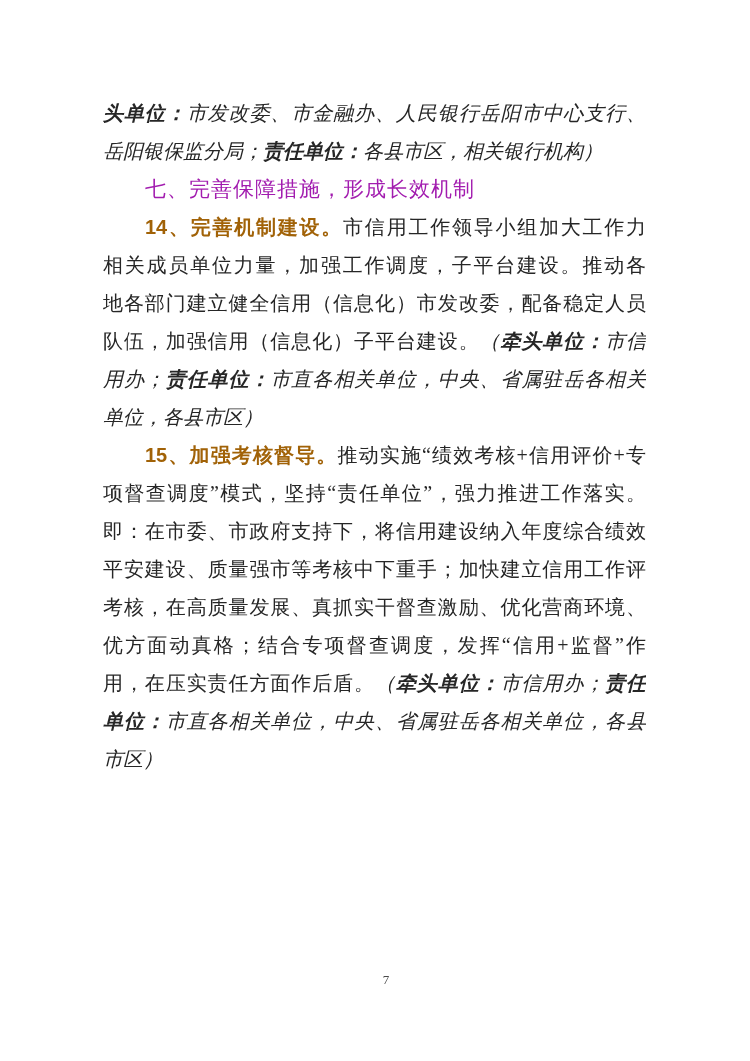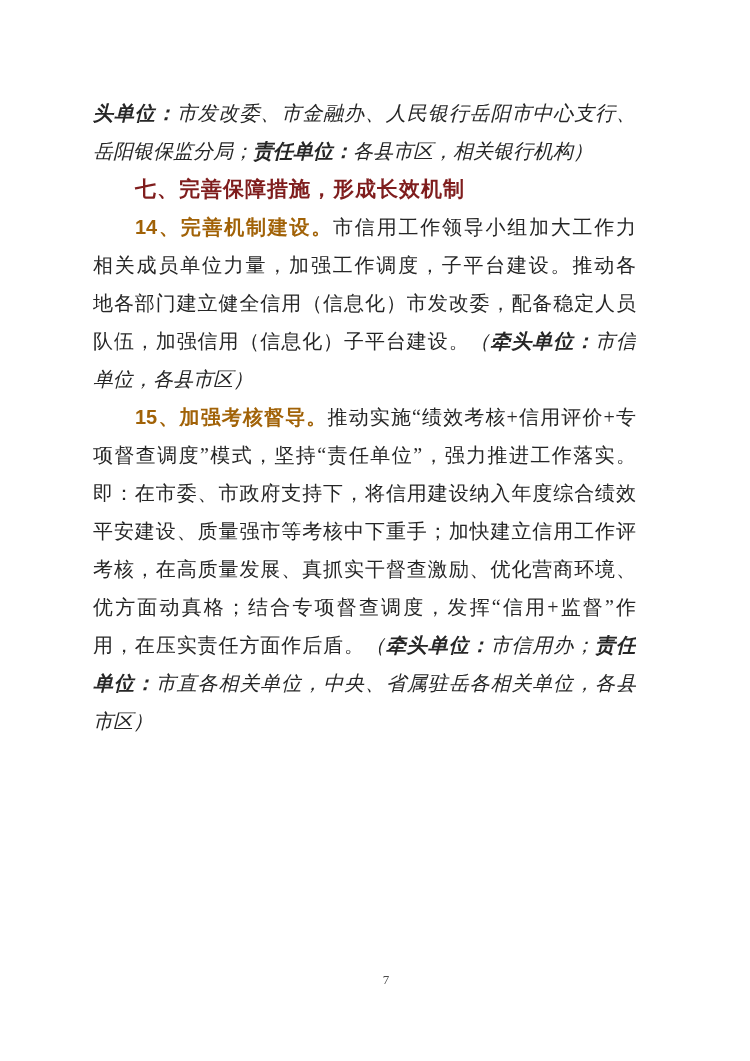--- a/index.html
+++ b/index.html
@@ -11,21 +11,21 @@
     position: relative;
     width: 750px;
     height: 1061px;
     background: #ffffff;
     overflow: hidden;
     font-family: "Liberation Serif", "DejaVu Serif", serif;
     color: #262626;
   }
   .content {
     position: absolute;
-    left: 93px;
+    left: 103px;
     top: 94px;
     width: 543px;
   }
   .line {
     height: 38px;
     line-height: 38px;
     font-size: 20px;
     text-align: left;
     overflow: hidden;
     white-space: nowrap;
@@ -56,24 +56,24 @@
   }
   
   .seg-lead {
     font-family: "Liberation Sans", "DejaVu Sans", sans-serif;
     font-weight: bold;
     color: #a16207;
   }
   
   .seg-heading {
     font-family: "Liberation Sans", "DejaVu Sans", sans-serif;
-    font-weight: bold;
+    font-weight: normal;
     font-size: 21px;
     letter-spacing: 1px;
-    color: #7f1d1d;
+    color: #a21caf;
     text-align: center;
   }
   .page-number {
     position: absolute;
     top: 972px;
     left: 386px;
     transform: translateX(-50%);
     font-size: 13px;
     color: #4a4a4a;
     font-family: "Liberation Serif", "DejaVu Serif", serif;
@@ -85,20 +85,21 @@
 <div class="page">
   <div class="content">
     <div>
         <div class="line justify"><span class="seg-kai-bold">头单位：</span><span class="seg-kai">市发改委、市金融办、人民银行岳阳市中心支行、</span></div>
         <div class="line"><span class="seg-kai">岳阳银保监分局；</span><span class="seg-kai-bold">责任单位：</span><span class="seg-kai">各县市区，相关银行机构）</span></div>
         <div class="line indent"><span class="seg-heading">七、完善保障措施，形成长效机制</span></div>
         <div class="line justify indent"><span class="seg-lead">14、完善机制建设。</span><span class="seg-body">市信用工作领导小组加大工作力度，</span></div>
         <div class="line justify"><span class="seg-body">相关成员单位力量，加强工作调度，子平台建设。推动各</span></div>
         <div class="line justify"><span class="seg-body">地各部门建立健全信用（信息化）市发改委，配备稳定人员</span></div>
         <div class="line justify"><span class="seg-body">队伍，加强信用（信息化）子平台建设。</span><span class="seg-kai">（</span><span class="seg-kai-bold">牵头单位：</span><span class="seg-kai">市信</span></div>
+        <div class="line justify"><span class="seg-kai">用办；</span><span class="seg-kai-bold">责任单位：</span><span class="seg-kai">市直各相关单位，中央、省属驻岳各相关</span></div>
         <div class="line"><span class="seg-kai">单位，各县市区）</span></div>
         <div class="line justify indent"><span class="seg-lead">15、加强考核督导。</span><span class="seg-body">推动实施“绩效考核+信用评价+专</span></div>
         <div class="line justify"><span class="seg-body">项督查调度”模式，坚持“责任单位”，强力推进工作落实。</span></div>
         <div class="line justify"><span class="seg-body">即：在市委、市政府支持下，将信用建设纳入年度综合绩效</span></div>
         <div class="line justify"><span class="seg-body">平安建设、质量强市等考核中下重手；加快建立信用工作评</span></div>
         <div class="line justify"><span class="seg-body">考核，在高质量发展、真抓实干督查激励、优化营商环境、</span></div>
         <div class="line justify"><span class="seg-body">优方面动真格；结合专项督查调度，发挥“信用+监督”作</span></div>
         <div class="line justify"><span class="seg-body">用，在压实责任方面作后盾。</span><span class="seg-kai">（</span><span class="seg-kai-bold">牵头单位：</span><span class="seg-kai">市信用办；</span><span class="seg-kai-bold">责任</span></div>
         <div class="line justify"><span class="seg-kai-bold">单位：</span><span class="seg-kai">市直各相关单位，中央、省属驻岳各相关单位，各县</span></div>
         <div class="line"><span class="seg-kai">市区）</span></div>

